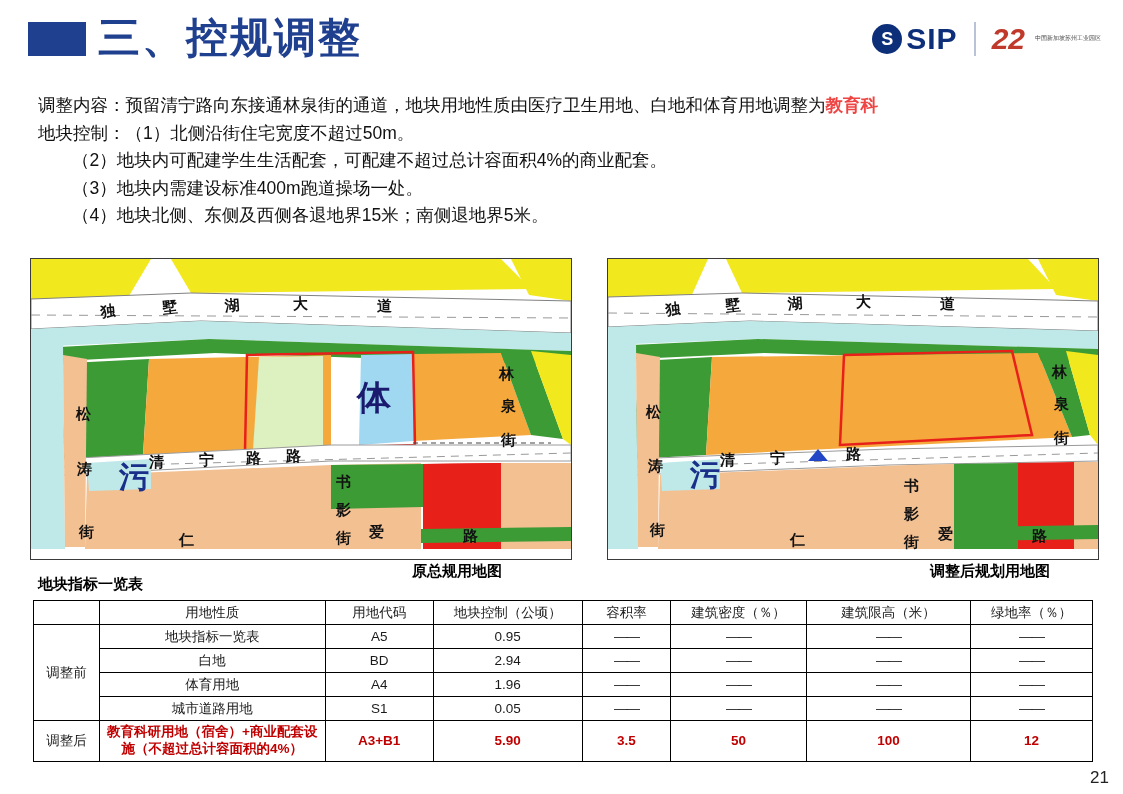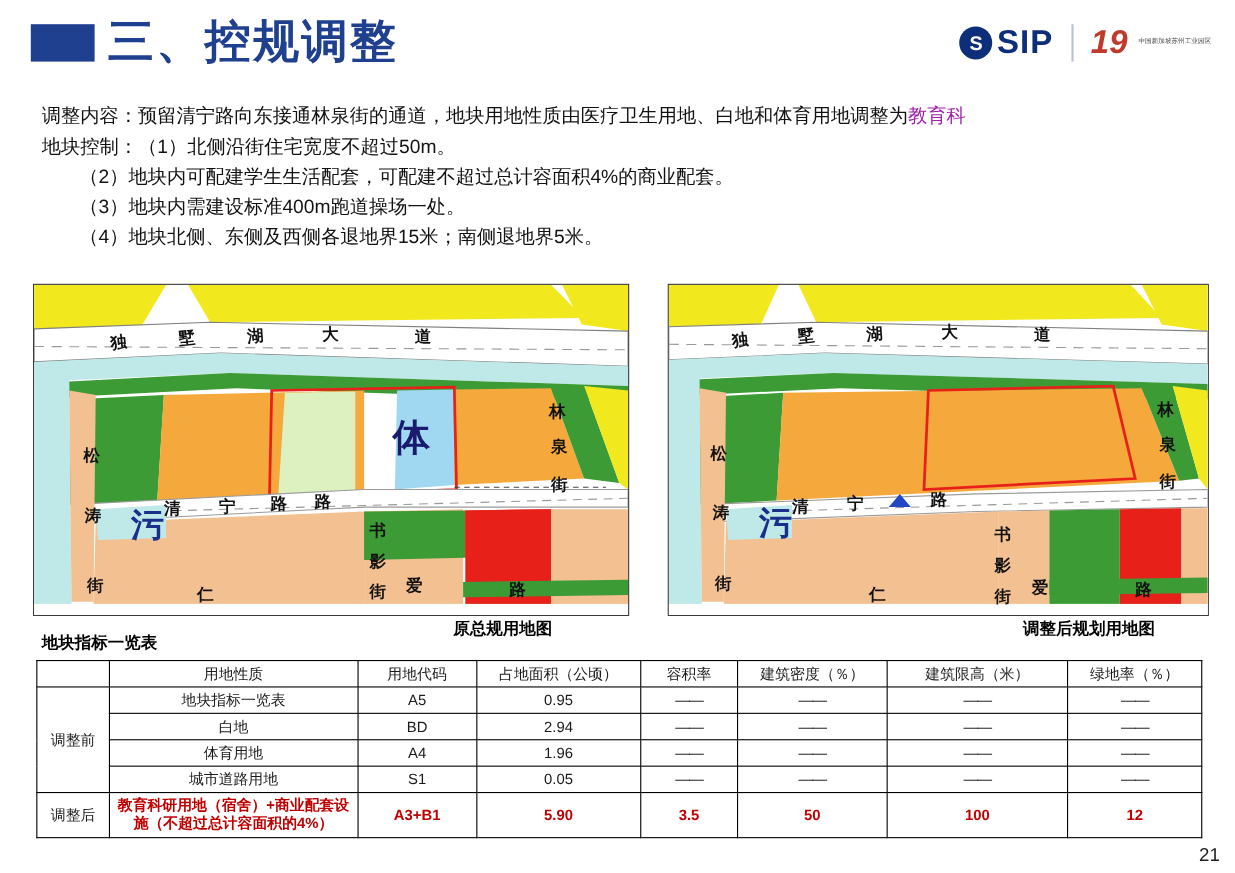--- a/index.html
+++ b/index.html
@@ -19,21 +19,21 @@
   .logo-mark{display:flex;align-items:center;gap:4px;}
   .logo-s{width:30px;height:30px;border-radius:50%;background:#0d2f7a;color:#fff;display:flex;align-items:center;justify-content:center;font-weight:bold;font-size:18px;}
   .logo-txt{font-size:30px;font-weight:bold;color:#0d2f7a;letter-spacing:1px;}
   .logo-div{width:2px;height:34px;background:#b9c2d6;margin:0 6px;}
   .logo-25{font-size:30px;font-weight:bold;color:#c0392b;font-style:italic;}
   .logo-sub{font-size:6px;color:#444;line-height:1.25;max-width:74px;}
 
   
   .txt{position:absolute;left:38px;top:92px;width:1060px;font-size:17.5px;line-height:1.52;color:#111;}
   .txt p{margin:0 0 1px 0;}
-  .red{color:#a21caf;font-weight:normal;}
+  .red{color:#ef4444;font-weight:bold;}
   .indent{padding-left:34px;}
 
   
   .map{position:absolute;top:258px;border:1px solid #3b3b3b;background:#ffffff;overflow:hidden;}
   #map-left{left:30px;width:540px;height:300px;}
   #map-right{left:607px;width:490px;height:300px;}
   .map svg{display:block;}
   .map-cap{position:absolute;font-size:15px;font-weight:bold;color:#000;}
   #cap-left{left:412px;top:562px;}
   #cap-right{left:930px;top:562px;}
@@ -61,21 +61,21 @@
 
 <div class="hdr">
   <div class="hdr-bar"></div>
   <div class="hdr-title">三、控规调整</div>
   <div class="logo">
     <div class="logo-mark">
       <div class="logo-s">S</div>
       <div class="logo-txt">SIP</div>
     </div>
     <div class="logo-div"></div>
-    <div class="logo-25">19</div>
+    <div class="logo-25">22</div>
     <div class="logo-sub">中国新加坡苏州工业园区</div>
   </div>
 </div>
 
 <div class="txt">
   <p><span>调整内容：预留清宁路向东接通林泉街的通道，地块用地性质由医疗卫生用地、白地和体育用地调整为</span><span class="red">教育科</span></p>
   <p>地块控制：（1）北侧沿街住宅宽度不超过50m。</p>
   <p class="indent">（2）地块内可配建学生生活配套，可配建不超过总计容面积4%的商业配套。</p>
   <p class="indent">（3）地块内需建设标准400m跑道操场一处。</p>
   <p class="indent">（4）地块北侧、东侧及西侧各退地界15米；南侧退地界5米。</p>
@@ -229,21 +229,21 @@
 <div class="map-cap" id="cap-left">原总规用地图</div>
 <div class="map-cap" id="cap-right">调整后规划用地图</div>
 <div class="map-cap" id="cap-table">地块指标一览表</div>
 
 <table class="ind">
   <thead>
     <tr>
       <th class="row-label"></th>
       <th class="c-use">用地性质</th>
       <th class="c-code">用地代码</th>
-      <th class="c-area">占地面积（公顷）</th>
+      <th class="c-area">地块控制（公顷）</th>
       <th class="c-far">容积率</th>
       <th class="c-dens">建筑密度（％）</th>
       <th class="c-hgt">建筑限高（米）</th>
       <th class="c-green">绿地率（％）</th>
     </tr>
   </thead>
   <tbody>
     <tr>
       <td class="row-label" rowspan="4">调整前</td>
       <td class="c-use">地块指标一览表</td>

